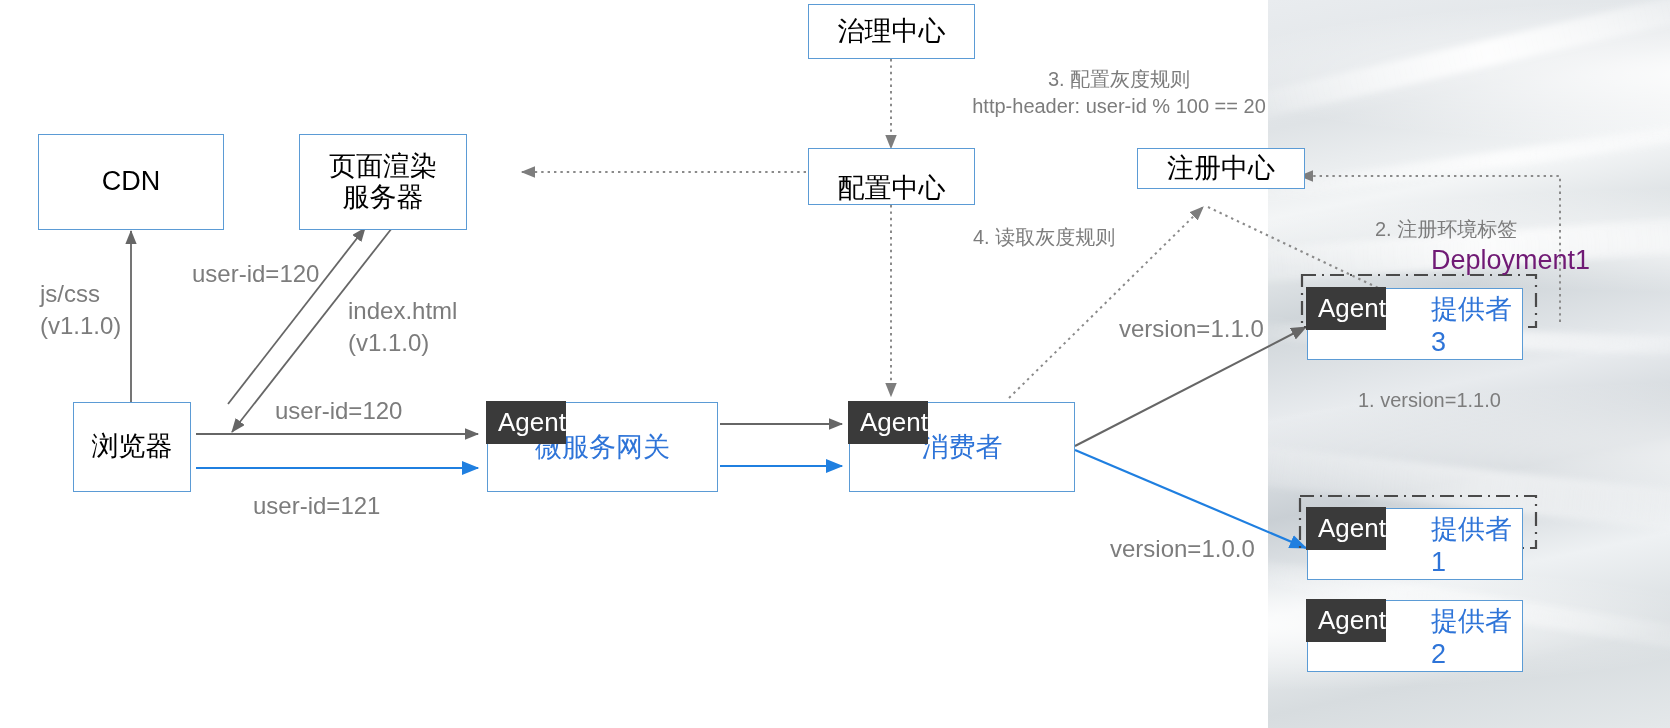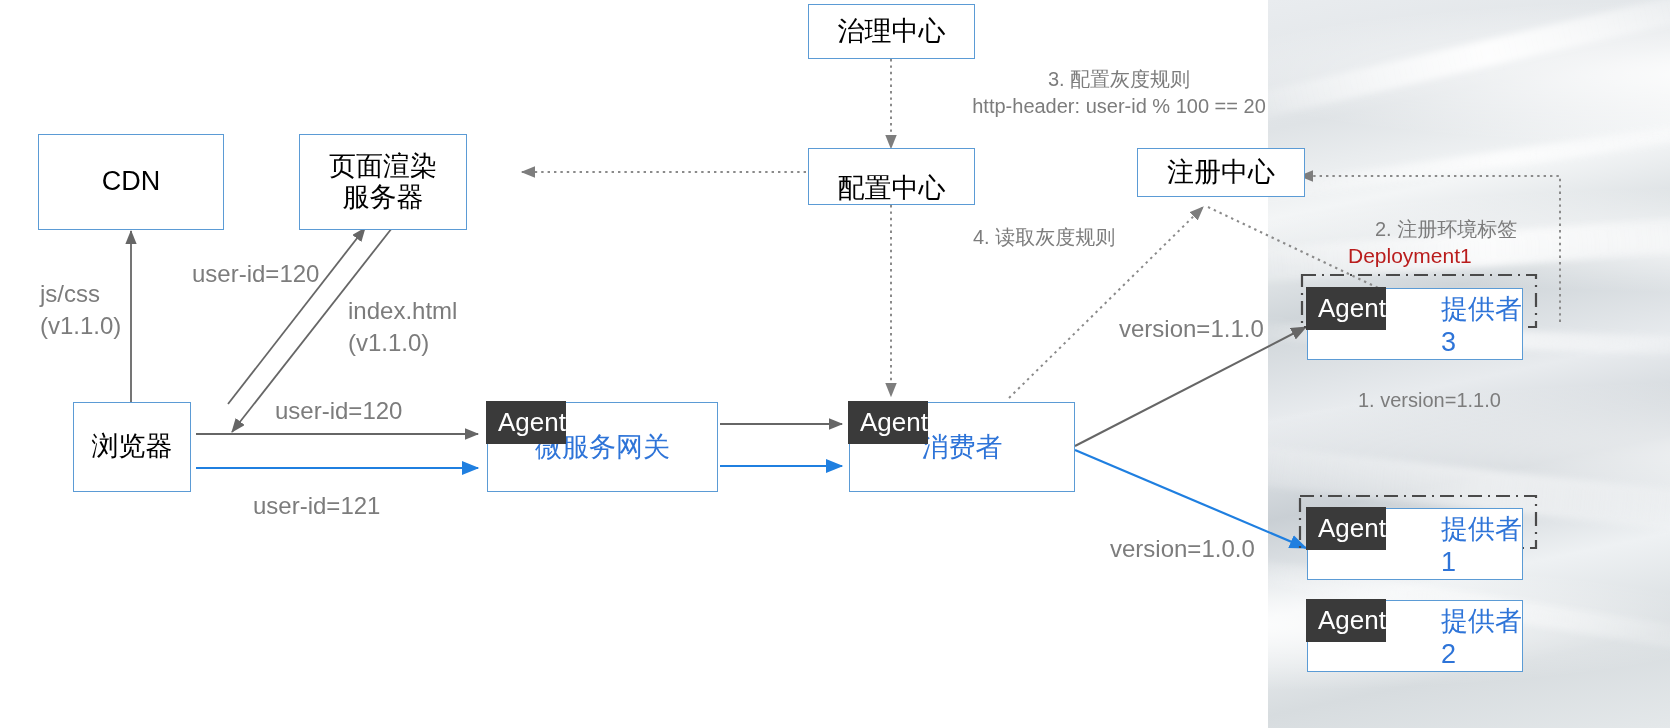--- a/index.html
+++ b/index.html
@@ -43,21 +43,21 @@
   .agentbox .agent-tag{
     position:absolute;left:-2px;top:-2px;
     background:#3a3a3a;color:#ffffff;font-size:26px;line-height:1;
     padding:8px 0 9px 12px;white-space:nowrap;z-index:3;
   }
   .agentbox .body{
     position:absolute;left:0;top:0;right:0;bottom:0;
     display:flex;align-items:center;justify-content:center;
     color:#2e74d8;font-size:27px;text-align:center;
   }
-  .agentbox.provider .body{justify-content:flex-end;}
+  .agentbox.provider .body{justify-content:flex-end;padding-right:10px;}
   .prov-txt{display:block;text-align:left;}
   .prov-txt .num{display:block;}
 
   
   .ann{position:absolute;color:#7c7c7c;font-size:19px;line-height:1.35;white-space:pre;}
   .ann.c{text-align:center;}
   .ann.big{font-size:24px;}
 </style>
 </head>
 <body>
@@ -134,21 +134,21 @@
   </div>
 
   <div class="node" style="left:808px;top:4px;width:167px;height:55px;">
     <span class="node-label">治理中心</span>
   </div>
 
   <div class="node" style="left:808px;top:148px;width:167px;height:57px;align-items:flex-end;">
     <span class="node-label">配置中心</span>
   </div>
 
-  <div class="node" style="left:1137px;top:148px;width:168px;height:49px;">
+  <div class="node" style="left:1137px;top:148px;width:168px;height:41px;">
     <span class="node-label">注册中心</span>
   </div>
 
   <div class="agentbox" style="left:487px;top:402px;width:231px;height:90px;">
     <div class="body">微服务网关</div>
     <div class="agent-tag">Agent</div>
   </div>
 
   <div class="agentbox" style="left:849px;top:402px;width:226px;height:90px;">
     <div class="body">消费者</div>
@@ -197,21 +197,21 @@
 
   <div class="ann big" style="left:253px;top:490px;">user-id=121</div>
 
   <div class="ann c" style="left:938px;top:66px;width:362px;font-size:20px;">3. 配置灰度规则
 http-header: user-id % 100 == 20</div>
 
   <div class="ann" style="left:973px;top:224px;font-size:20px;">4. 读取灰度规则</div>
 
   <div class="ann" style="left:1375px;top:216px;font-size:20px;">2. 注册环境标签</div>
 
-  <div class="ann" style="left:1348px;top:242px;font-size:21px;color:#b91c1c;">Deployment1</div>
+  <div class="ann" style="left:1431px;top:242px;font-size:27px;color:#701a75;">Deployment1</div>
 
   <div class="ann" style="left:1358px;top:387px;font-size:20px;">1. version=1.1.0</div>
 
   <div class="ann big" style="left:1119px;top:313px;">version=1.1.0</div>
 
   <div class="ann big" style="left:1110px;top:525px;margin-top:8px;">version=1.0.0</div>
 
 </div>
 
 </body></html>

